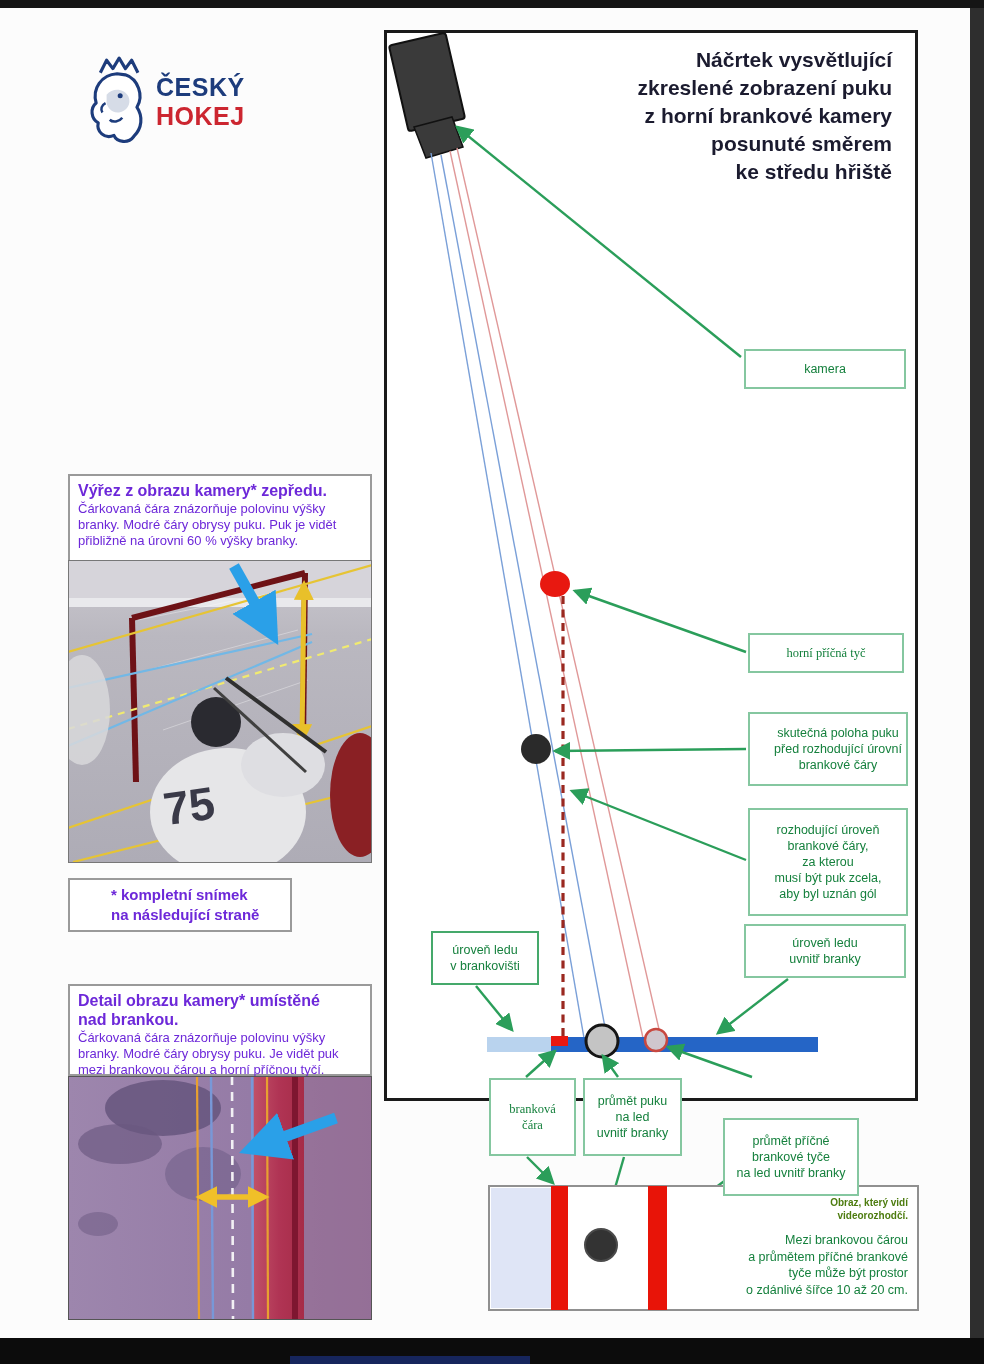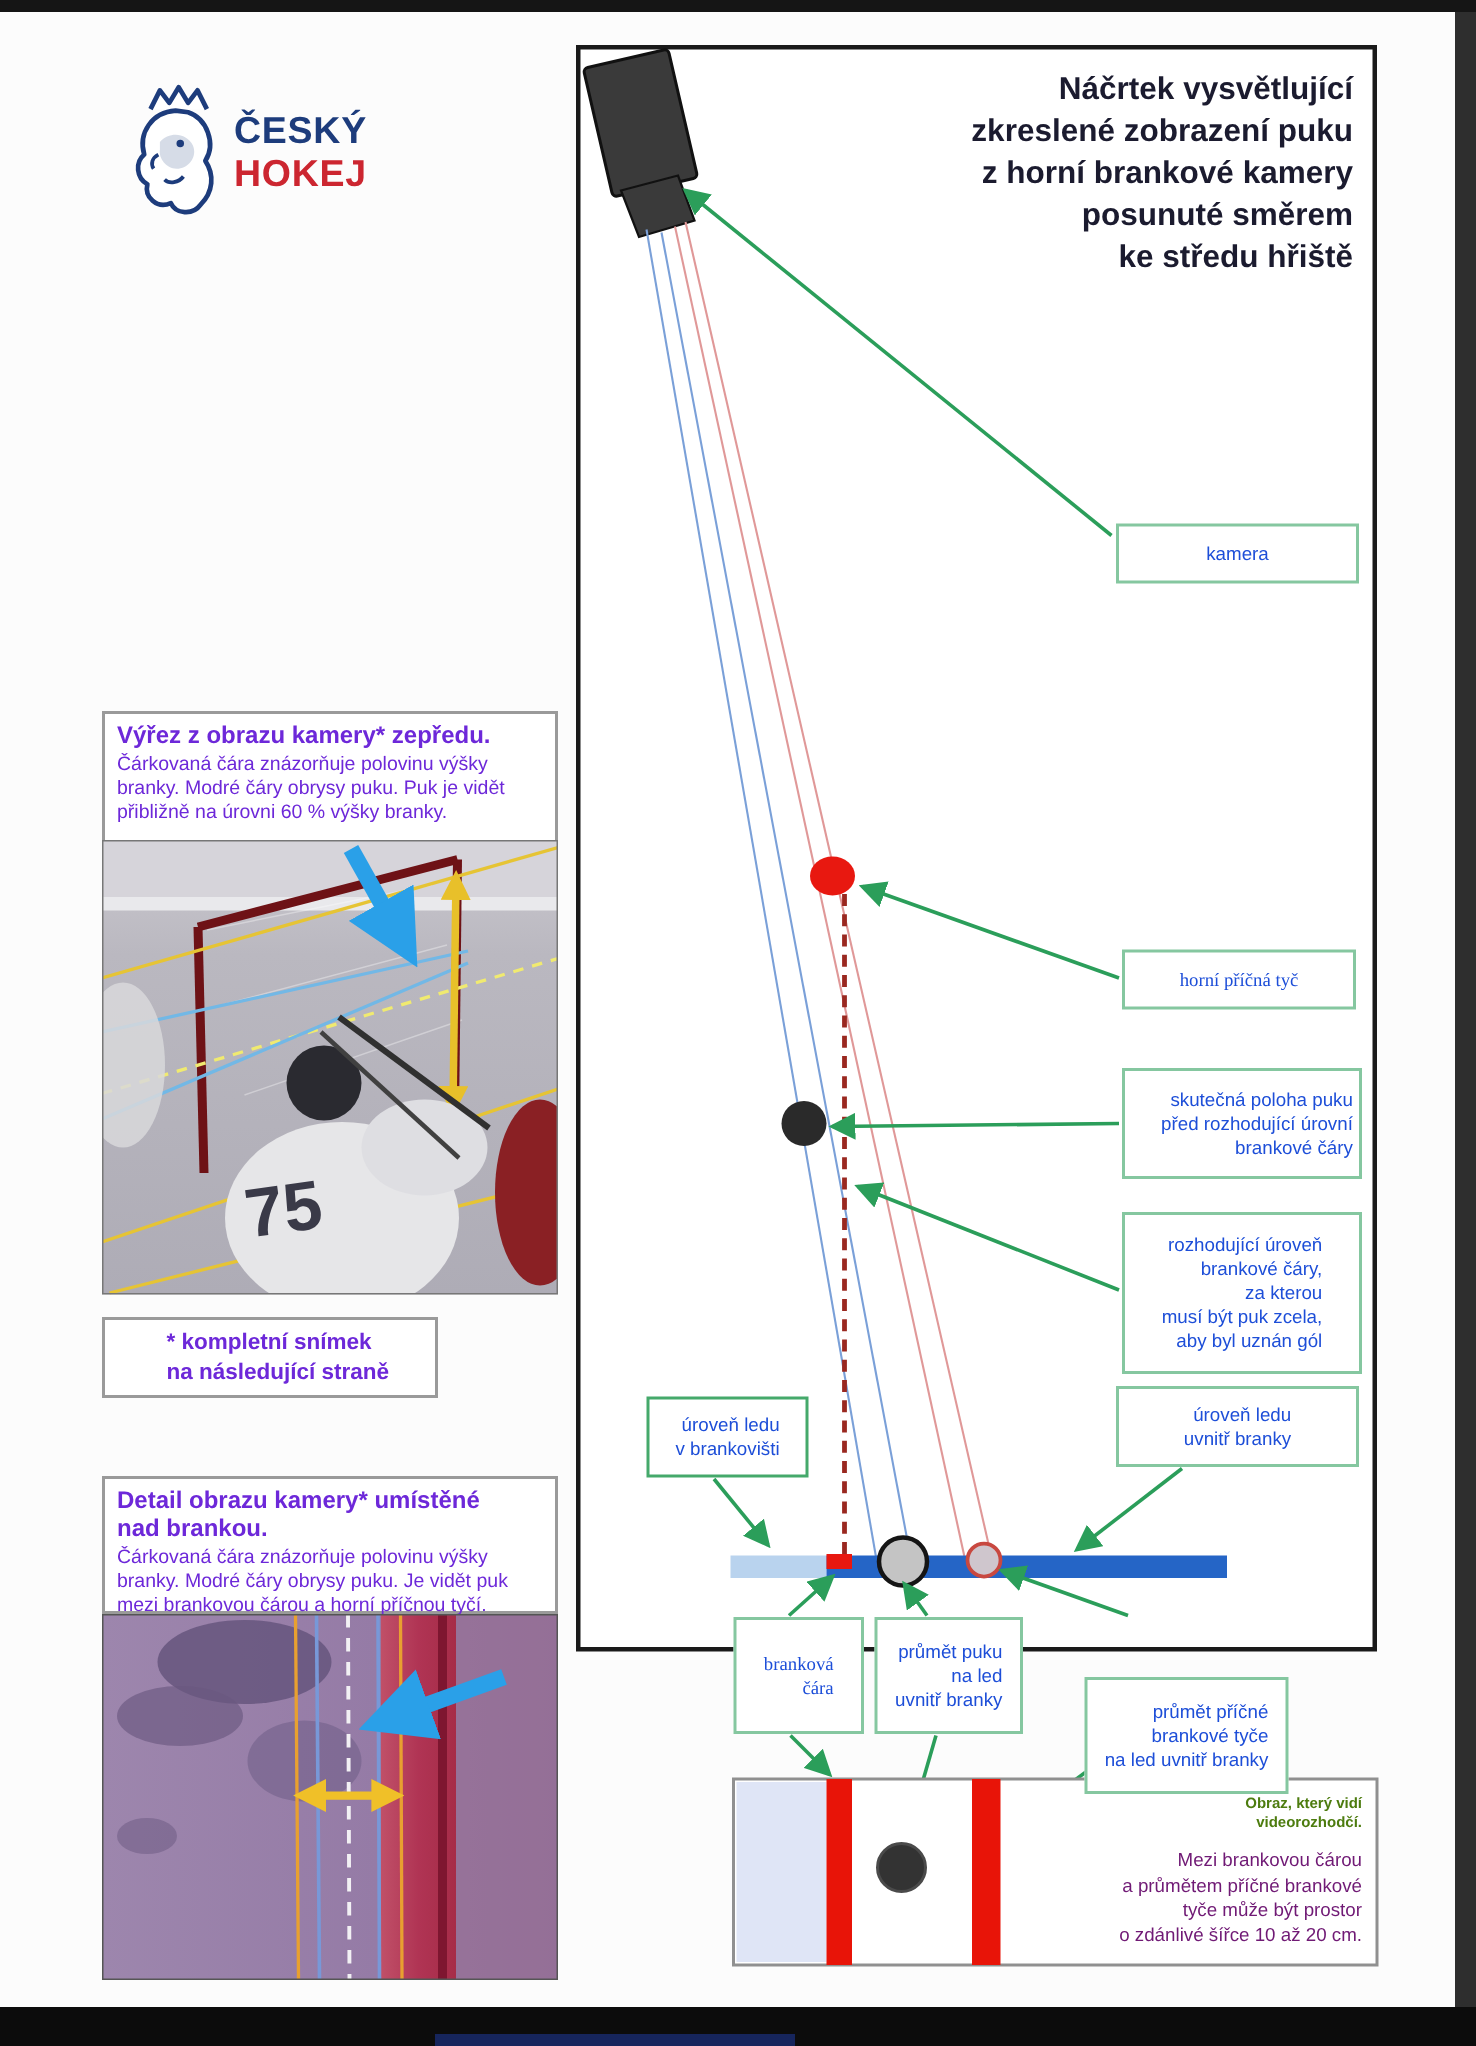--- a/index.html
+++ b/index.html
@@ -7,38 +7,38 @@
        font-family:"Liberation Sans", sans-serif;overflow:hidden;}
   .abs{position:absolute;}
   
   .bar{position:absolute;background:#151515;}
   
   #main-frame{left:384px;top:30px;width:534px;height:1071px;background:#ffffff;
               border:3px solid #1a1a1a;box-sizing:border-box;z-index:1;}
   
   #diagram-svg{left:0;top:0;width:984px;height:1364px;z-index:2;pointer-events:none;}
   
-  #page-title{right:82px;top:46px;width:330px;text-align:right;font-weight:bold;
+  #page-title{right:92px;top:46px;width:330px;text-align:right;font-weight:bold;
               font-size:21px;line-height:1.33;color:#1b1b2f;white-space:pre-line;z-index:3;}
   
-  .glabel{position:absolute;border:2px solid #85c7a0;background:#ffffff;color:#1d4ed8;
-          display:flex;align-items:center;justify-content:center;text-align:right;
+  .glabel{position:absolute;border:2px solid #85c7a0;background:#ffffff;color:#15803d;
+          display:flex;align-items:center;justify-content:center;text-align:center;
           font-size:12.5px;line-height:1.28;white-space:pre-line;box-sizing:border-box;z-index:4;}
   .glabel.dark{border-color:#45a96b;}
   
   .tblock{position:absolute;border:2px solid #9a9a9a;background:#fff;box-sizing:border-box;
           padding:5px 8px;color:#6d28d9;z-index:3;}
   .tblock h3{margin:0 0 1px 0;font-size:16px;line-height:1.2;white-space:pre-line;}
   .tblock p{margin:0;font-size:13px;line-height:1.22;}
   #note-box{font-weight:bold;font-size:15px;line-height:1.35;white-space:pre-line;
             display:flex;align-items:center;padding:4px 10px;}
   
   #video-text{left:700px;top:1196px;width:208px;text-align:right;z-index:4;}
   #video-text .t{font-weight:bold;font-size:10px;line-height:1.3;color:#4d7c0f;white-space:pre-line;}
-  #video-text .b{margin-top:10px;font-size:12.5px;line-height:1.33;color:#701a75;white-space:pre-line;}
+  #video-text .b{margin-top:10px;font-size:12.5px;line-height:1.33;color:#15803d;white-space:pre-line;}
   
   #logo{left:84px;top:52px;width:180px;height:100px;z-index:3;display:flex;align-items:center;}
   #logo .words{margin-left:8px;font-weight:bold;font-size:25px;line-height:1.18;letter-spacing:.5px;text-align:right;}
   #logo .w1{color:#1d3c7c;} #logo .w2{color:#cc2630;}
   .photo{position:absolute;z-index:3;line-height:0;}
 </style>
 </head>
 <body>
 
 <div class="bar" style="left:0;top:0;width:984px;height:8px;"></div>

